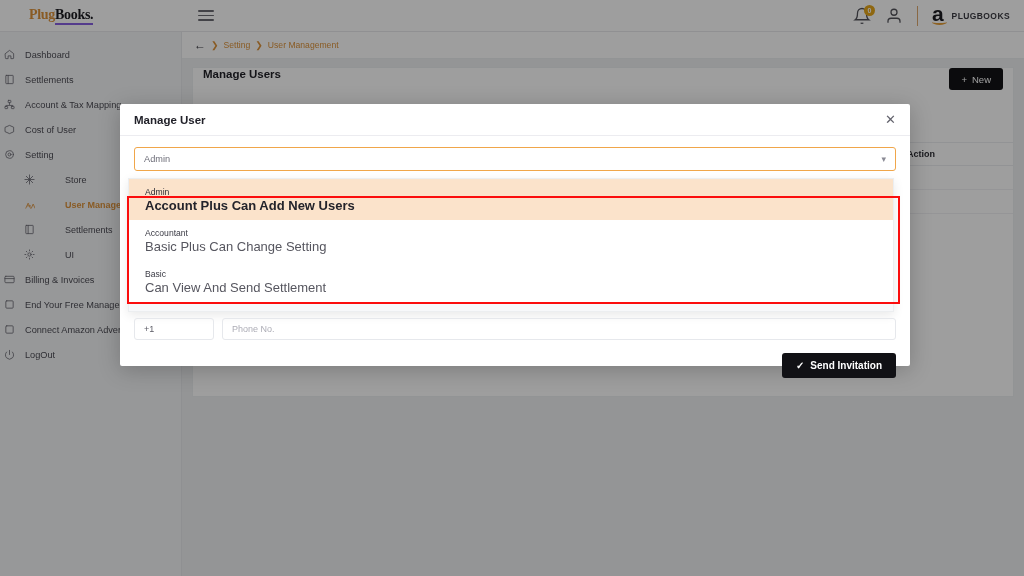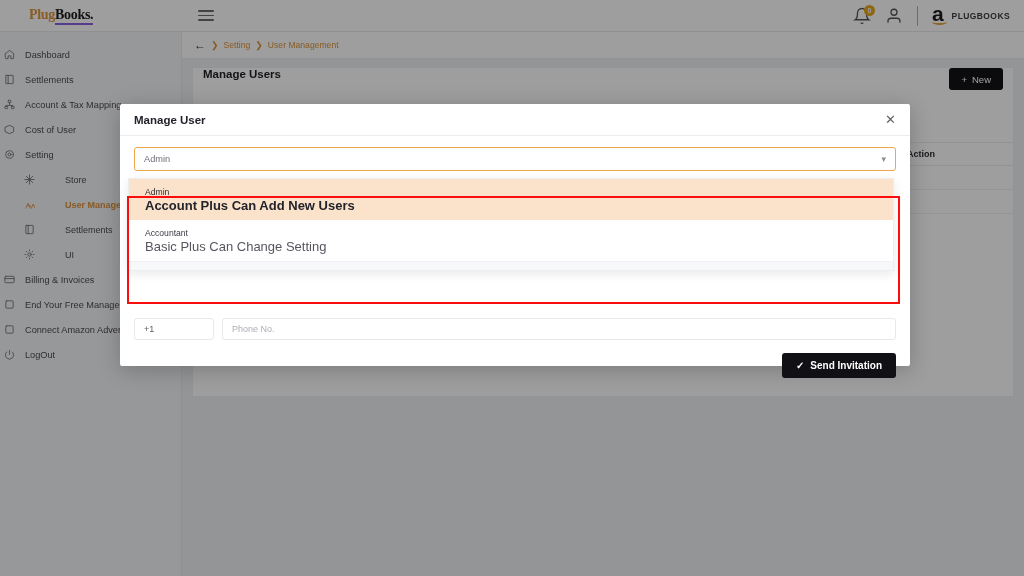--- a/index.html
+++ b/index.html
@@ -445,20 +445,24 @@
 
         <div class="dropdown" id="dropdown">
             <div class="dd-opt sel">
               <div class="t1">Admin</div>
               <div class="t2">Account Plus Can Add New Users</div>
             </div>
             <div class="dd-opt">
               <div class="t1">Accountant</div>
               <div class="t2">Basic Plus Can Change Setting</div>
             </div>
+            <div class="dd-opt">
+              <div class="t1">Basic</div>
+              <div class="t2">Can View And Send Settlement</div>
+            </div>
             <div class="dd-foot"></div>
           </div>
 
         <div class="annot-box"></div>
 
         <div class="phone-row">
           <div class="cc-input">
             <span>+1</span>
           </div>
           <div class="ph-input">

